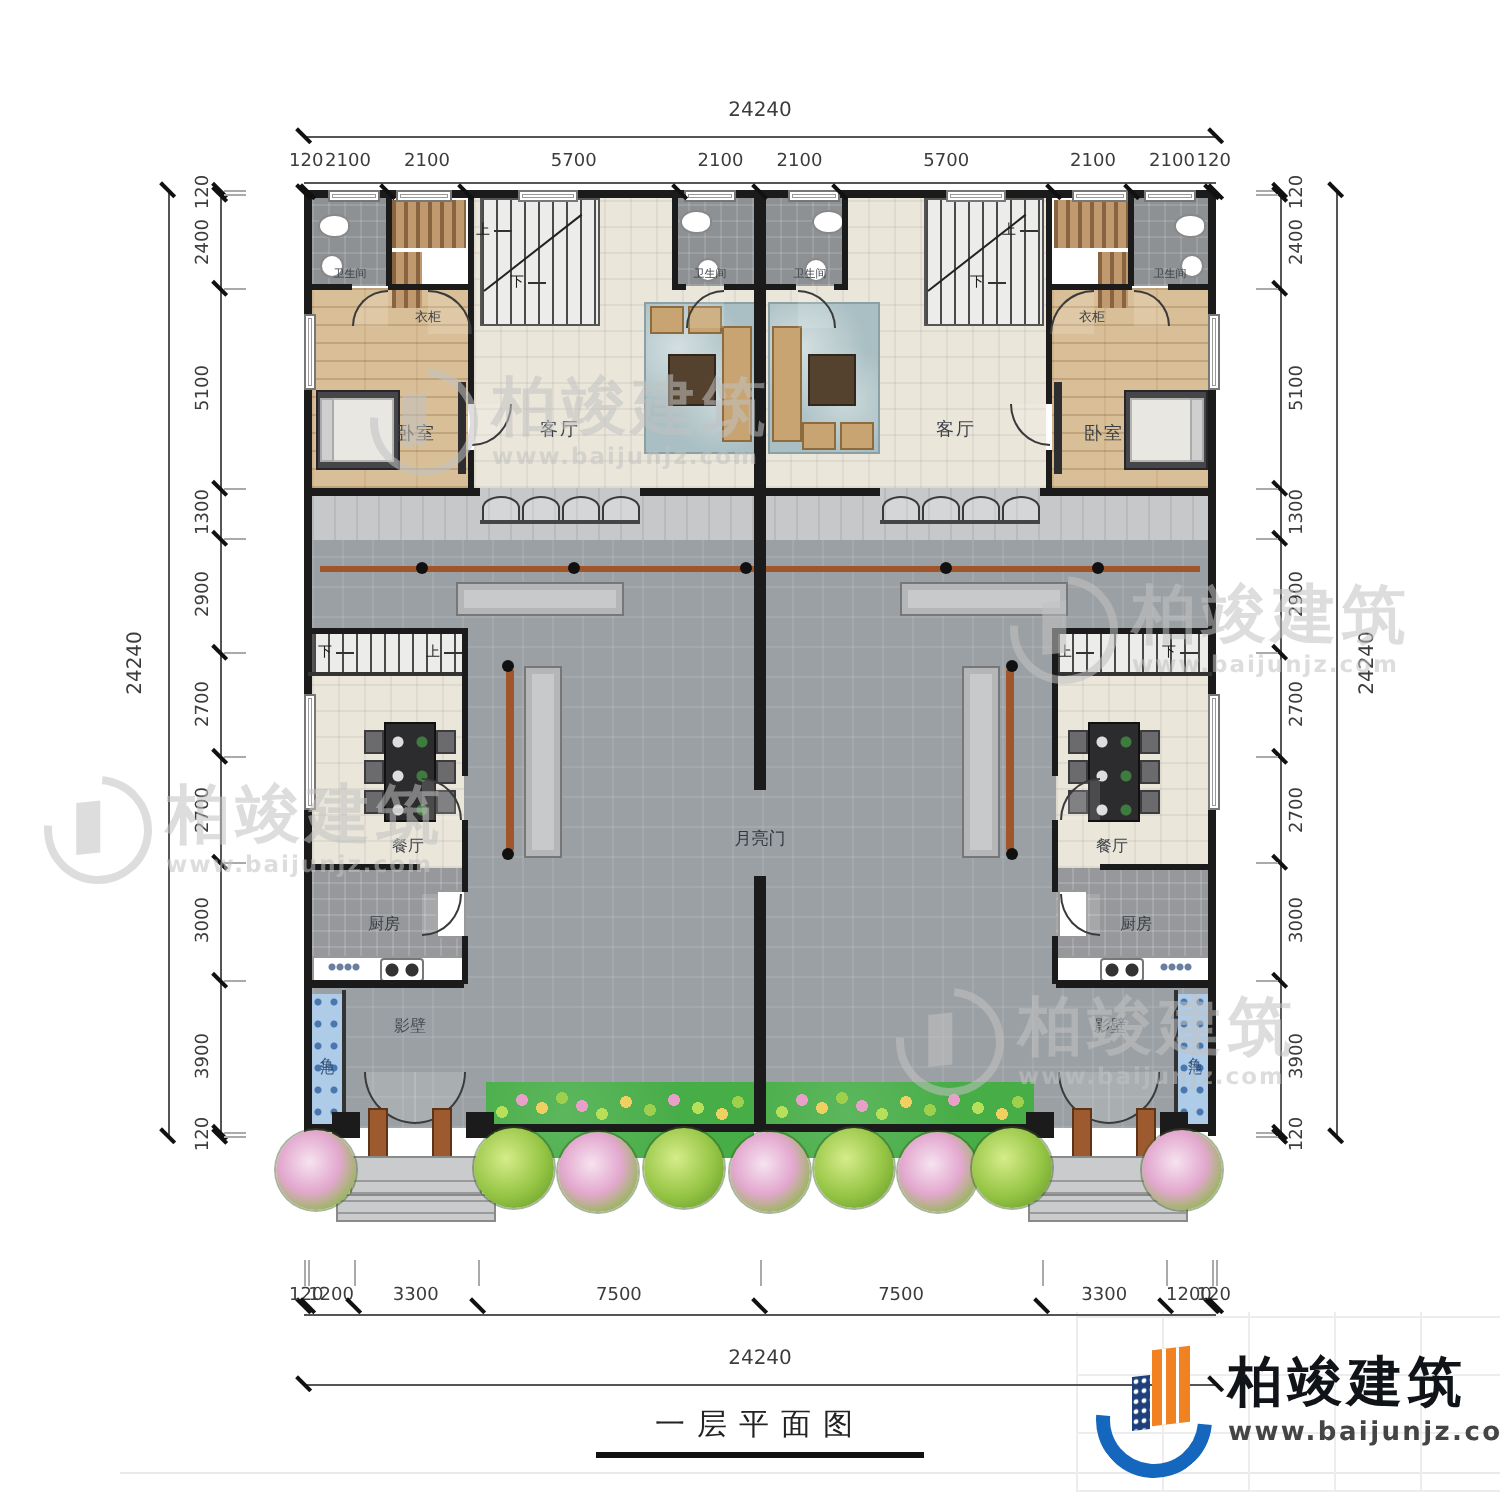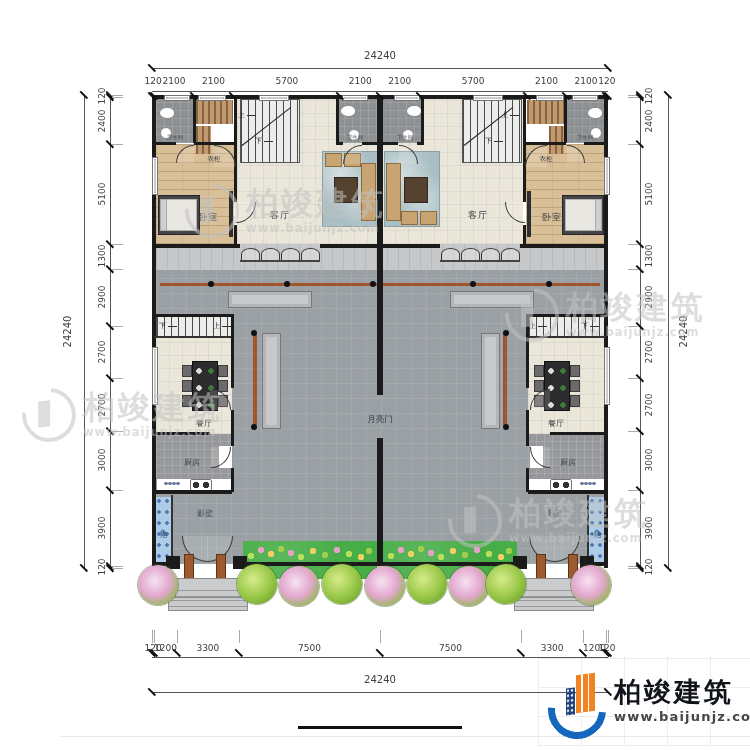--- a/index.html
+++ b/index.html
@@ -533,20 +533,21 @@
       </div>
   </div>
   <div class="wm" style="left:448px;top:494px;">
     <div class="wm-ico"></div>
     <div>
         <div class="wm-name">柏竣建筑</div>
          <div class="wm-url">www.baijunjz.com</div>
       </div>
   </div>
 
+  <div class="title" style="left:250px;top:703px;width:260px;">一层平面图</div>
   <div class="abs" style="left:298px;top:726px;width:164px;height:2.5px;background:#111;z-index:50;"></div>
 
   <div class="logo" style="left:548px;top:672px;">
     <div class="lg-ico">
       <div class="lg-swoosh"></div>
       <div class="lg-win"></div>
       <div class="lg-bldg"></div>
     </div>
     <div>
       <div class="lg-name">柏竣建筑</div>

